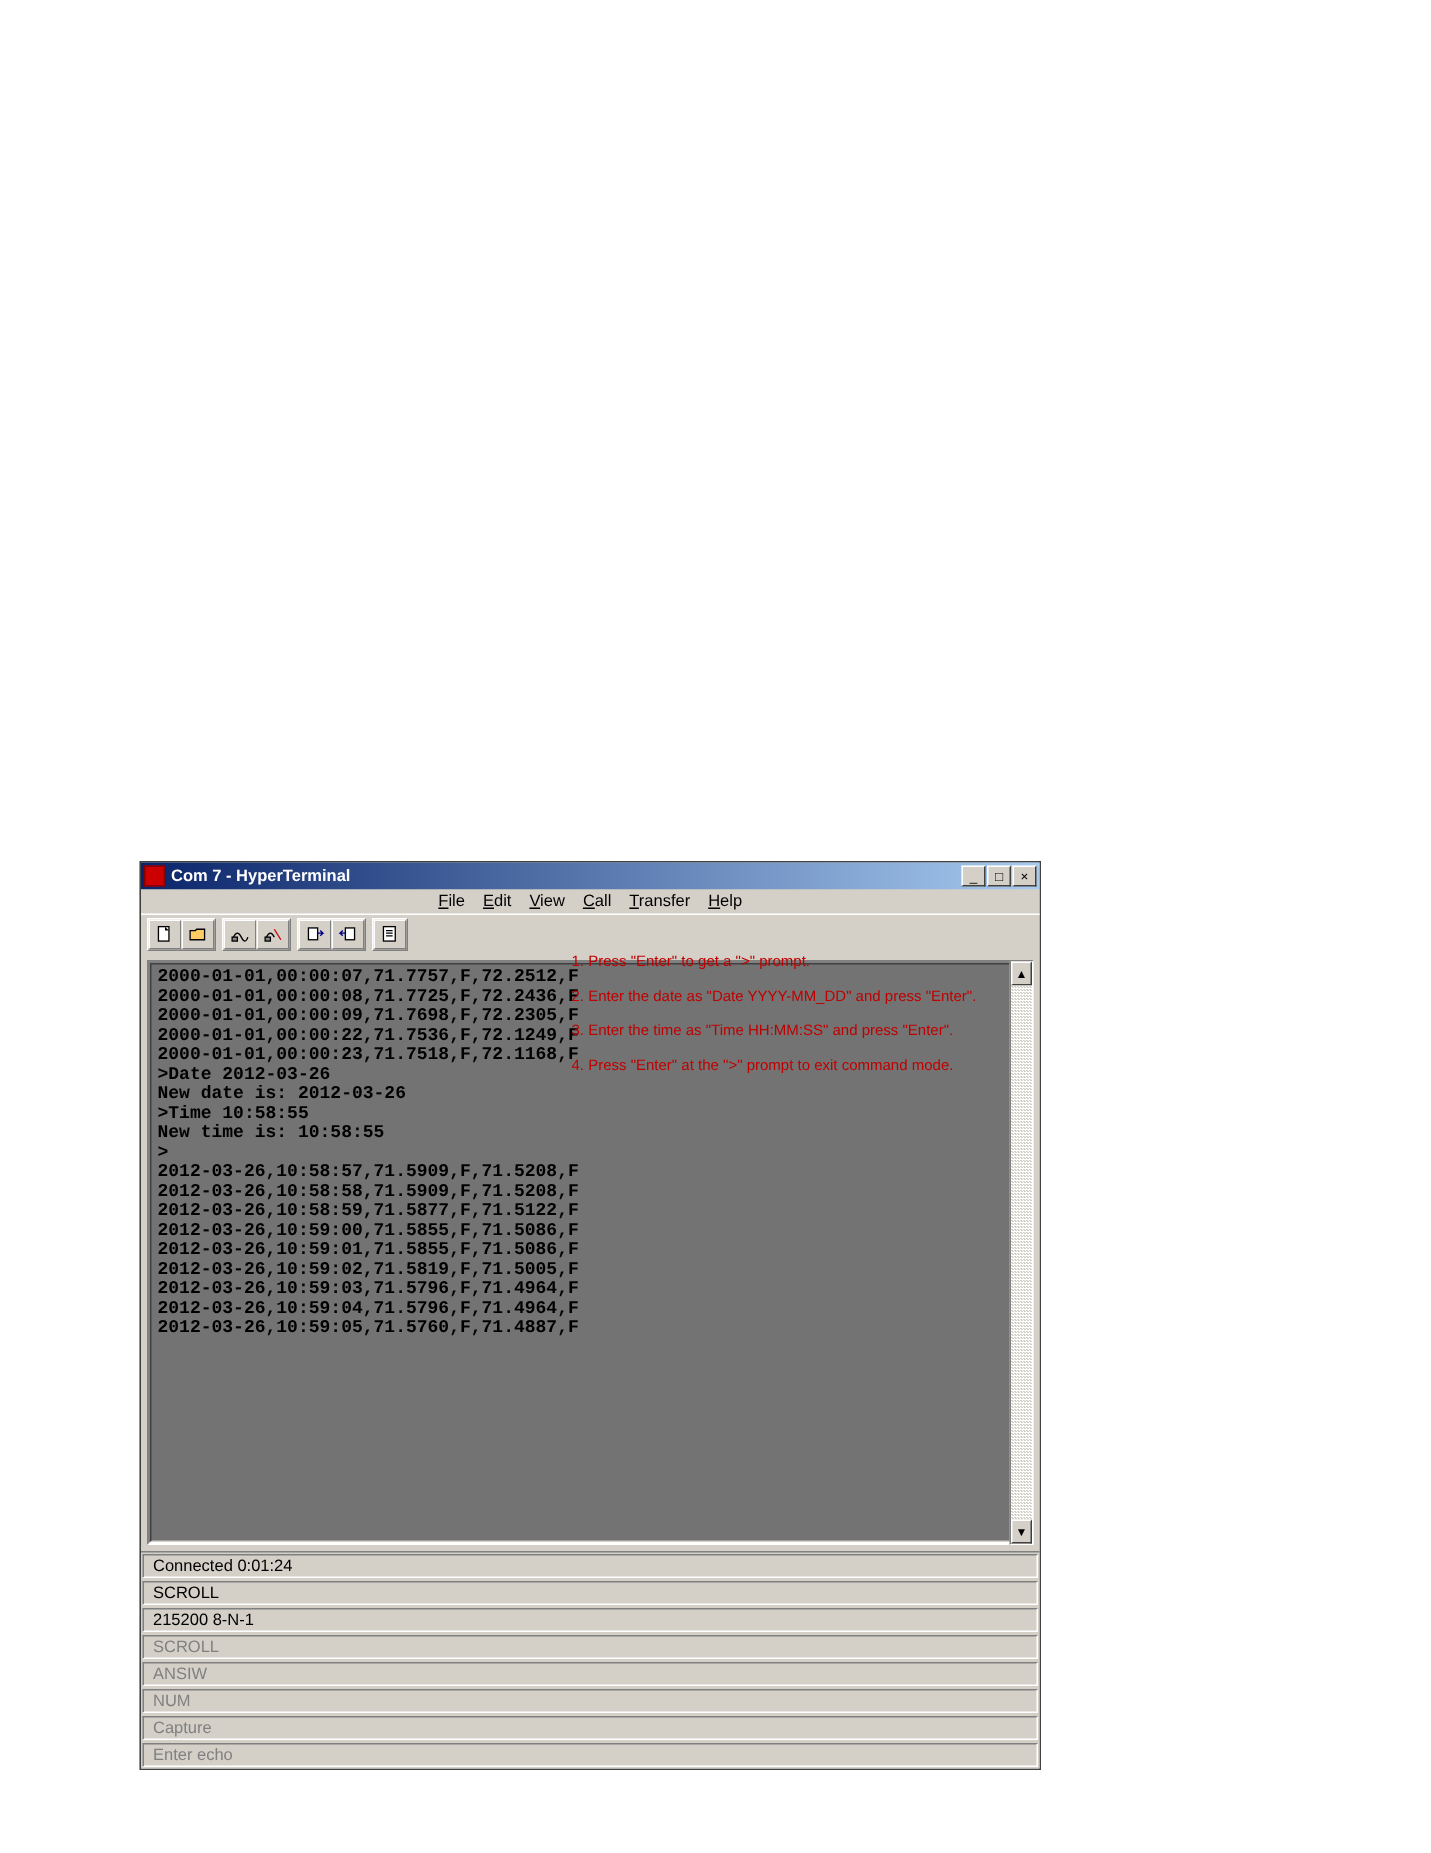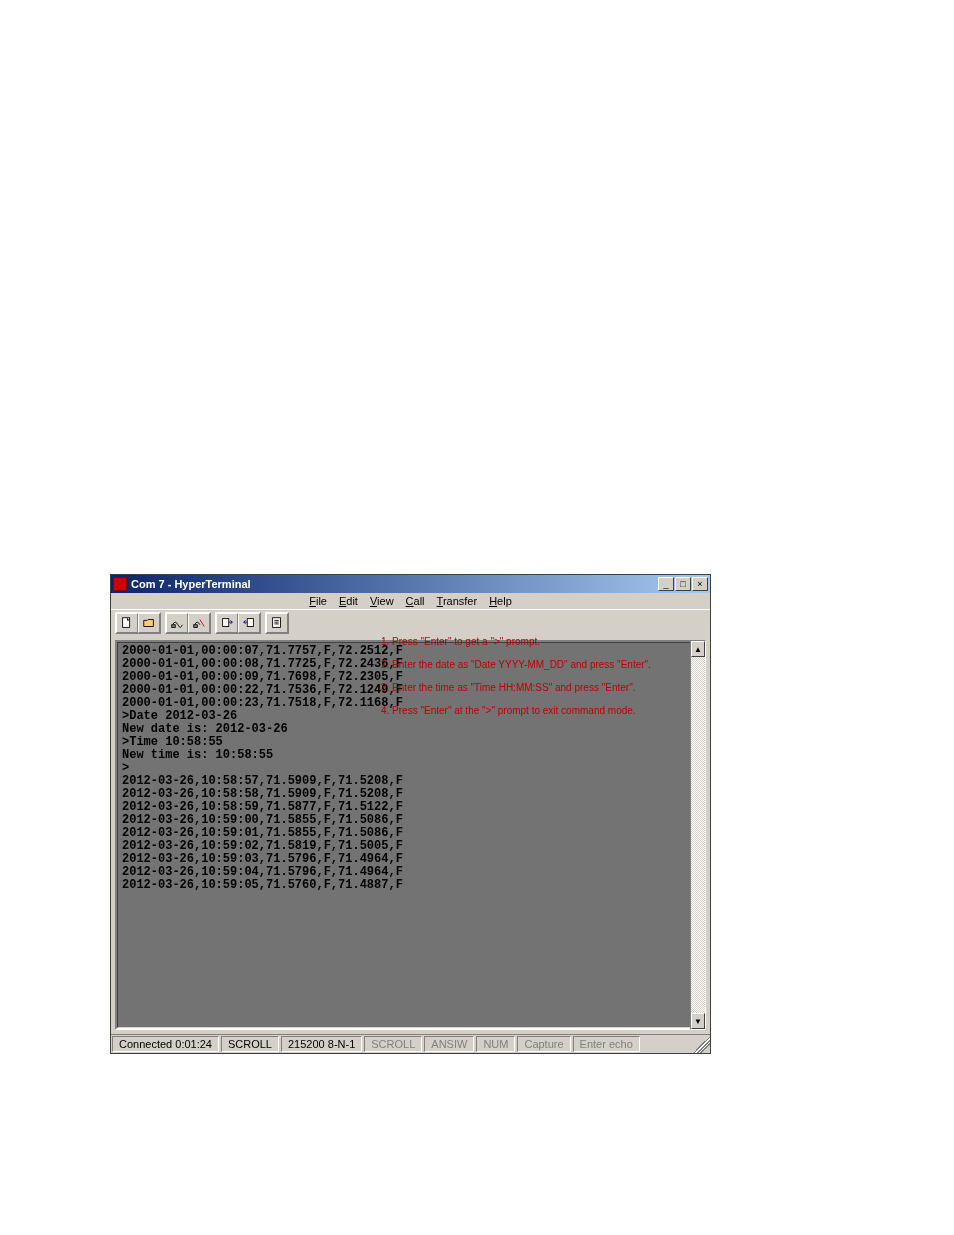--- a/index.html
+++ b/index.html
@@ -7,21 +7,21 @@
     margin: 0;
     background: #fff;
     font-family: Tahoma, Arial, sans-serif;
     font-size: 11px;
     width: 954px;
     height: 1235px;
     position: relative;
   }
   .window {
     position: absolute;
-    left: 110px;
+    left: 93px;
     top: 574px;
     width: 601px;
     border: 1px solid #404040;
     background: #d4d0c8;
     box-shadow: 0 0 0 1px #fff inset;
   }
   .titlebar {
     height: 18px;
     background: linear-gradient(to right, #0a246a, #a6caf0);
     color: #fff;
@@ -135,20 +135,21 @@
     font-size: 8px;
     padding: 0;
     cursor: pointer;
   }
   .vscroll .track { flex: 1; background: repeating-conic-gradient(#d4d0c8 0 25%, #fff 0 50%) 0/2px 2px; }
   .statusbar {
     display: flex;
     background: #d4d0c8;
     font-size: 11px;
     border-top: 1px solid #808080;
+    flex-direction: column;
   }
   .statusbar .cell {
     padding: 1px 6px;
     border: 1px solid;
     border-color: #808080 #fff #fff #808080;
     margin: 1px;
     color: #000;
     white-space: nowrap;
   }
   .statusbar .cell.disabled { color: #808080; }

